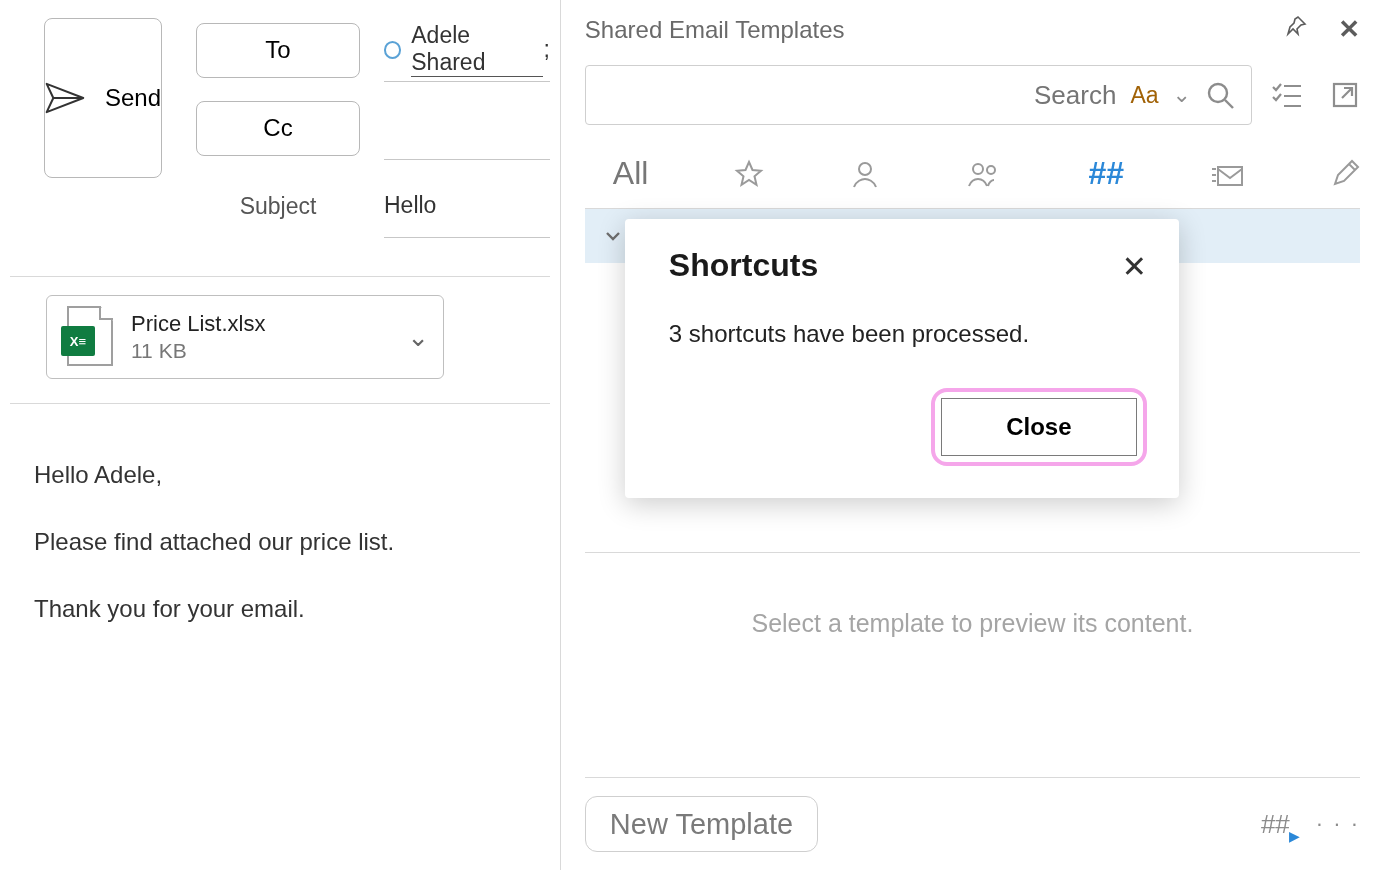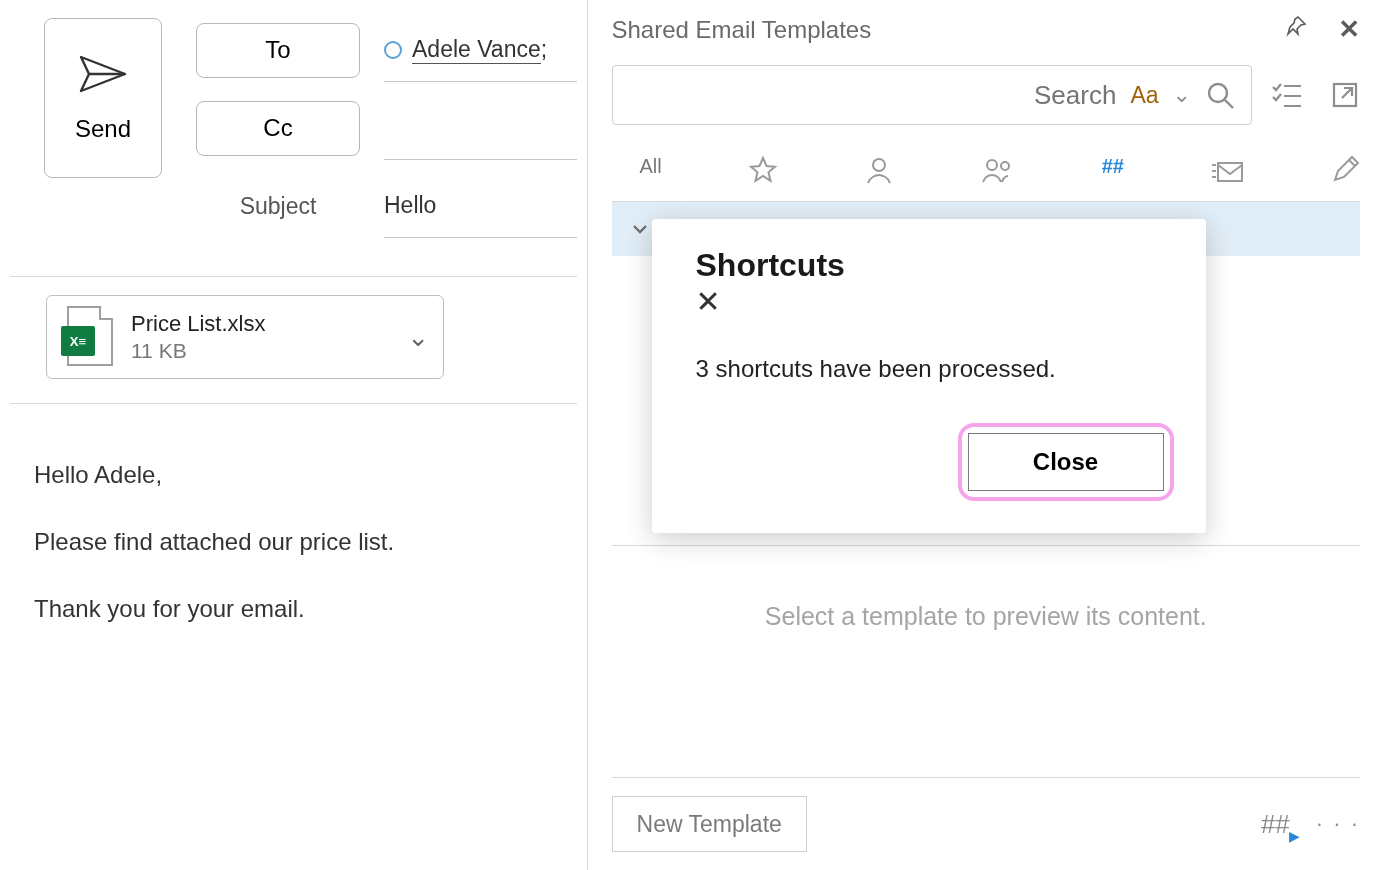--- a/index.html
+++ b/index.html
@@ -22,21 +22,21 @@
     .compose-top {
       display: flex;
       gap: 34px;
       align-items: flex-start;
       padding: 0 0 0 34px;
     }
     .send-btn {
       width: 118px; height: 160px;
       border: 1px solid #b8b8b8; border-radius: 8px;
       background: #fff;
-      display: flex; flex-direction: column;
+      display: flex; flex-direction: row;
       align-items: center; justify-content: center;
       gap: 20px;
       font-size: 24px;
       cursor: pointer;
     }
     .send-btn svg { width: 48px; height: 42px; }
     .fields { flex: 1; }
     .frow { display: flex; align-items: center; margin-bottom: 14px; }
     .pill-btn {
       width: 164px; height: 55px;
@@ -112,23 +112,23 @@
       flex:1; border:none; outline:none; font-size:26px; color:#8c8c8c;
       background:transparent;
       text-align:right;
     }
     .aa { font-size:23px; color:#a16207; cursor:pointer; }
     .sm-chev { color:#8c8c8c; cursor:pointer; }
     .mag { width:30px; height:30px; cursor:pointer; }
     .r-icons { display:flex; gap:26px; color:#8e8e8e; }
     .r-icons svg { cursor:pointer; }
     .tabs {
-      display:flex; gap:86px;
+      display:flex; align-items:center; gap:86px;
       margin-top:30px; padding-left:28px;
-      font-size:20px; color:#777;
+      font-size:32px; color:#777;
     }
     .tabs .tab { cursor:pointer; }
     .tabs .active { color:#2b88d8; font-weight:600; }
     .tabs svg { width:30px; height:30px; }
     .hr { border-top:1px solid #d9d9d9; margin-top:16px; }
     .section-row {
       background:#e2eef7; height:54px; display:flex; align-items:center;
       padding-left:18px; color:#7a7a7a;
     }
     .section-row svg { margin-right:14px; }
@@ -136,33 +136,33 @@
     .mid-space { height:290px; border-bottom:1px solid #d9d9d9; }
     .preview-placeholder {
       text-align:center; color:#a5a5a5; font-size:25px;
       padding: 56px 0 60px 0;
     }
     .footer {
       border-top:1px solid #d9d9d9; position:absolute; bottom:18px; left:24px; right:20px;
       padding-top:18px; display:flex; align-items:center; justify-content:space-between;
     }
     .new-template {
-      height:56px; padding:0 24px; border:1px solid #cfcfcf; border-radius:0;
-      background:#fff; font-size:23px; color:#7a7a7a; cursor:pointer;
+      height:56px; padding:0 24px; border:1px solid #cfcfcf; border-radius:12px;
+      background:#fff; font-size:29px; color:#7a7a7a; cursor:pointer;
     }
     .foot-icons { display:flex; align-items:center; gap:26px; color:#8c8c8c; }
 
     
     .dialog {
       position:absolute; left:64px; top:219px;
       width:554px; background:#fff; border-radius:4px;
       box-shadow: 0 6px 28px rgba(0,0,0,.20);
       padding: 28px 32px 32px 44px;
     }
-    .dlg-head { display:flex; justify-content:space-between; align-items:flex-start;flex-direction:column; }
+    .dlg-head { display:flex; justify-content:space-between; align-items:flex-end; }
     .dlg-title { font-size:32px; font-weight:600; color:#1a1a1a; }
     .dlg-x { font-size:30px; color:#333; cursor:pointer; }
     .dlg-msg { margin-top:36px; font-size:24px; color:#222; }
     .dlg-actions { display:flex; justify-content:flex-end; margin-top:40px; }
     .close-wrap { padding:6px; border:4px solid #f5a6ea; border-radius:16px; }
     .close-btn {
       width:196px; height:58px; border:1px solid #7a7a7a; background:#fff;
       font-size:24px; font-weight:600; cursor:pointer;
     }
   </style>
@@ -177,21 +177,21 @@
         <line x1="10" y1="21" x2="46" y2="21" stroke="#333" stroke-width="2.4"></line>
       </svg>
       <span>Send</span>
     </button>
 
     <div class="fields">
       <div class="frow">
         <button class="pill-btn">To</button>
         <div class="fval">
           <span class="circle-icon"></span>
-          <span class="underline">Adele Vance</span>
+          <span class="underline">Adele Shared</span>
             <span>;</span>
         </div>
       </div>
       <div class="frow">
         <button class="pill-btn">Cc</button>
         <div class="fval">
           <span></span>
         </div>
       </div>
       <div class="frow subject-row">

